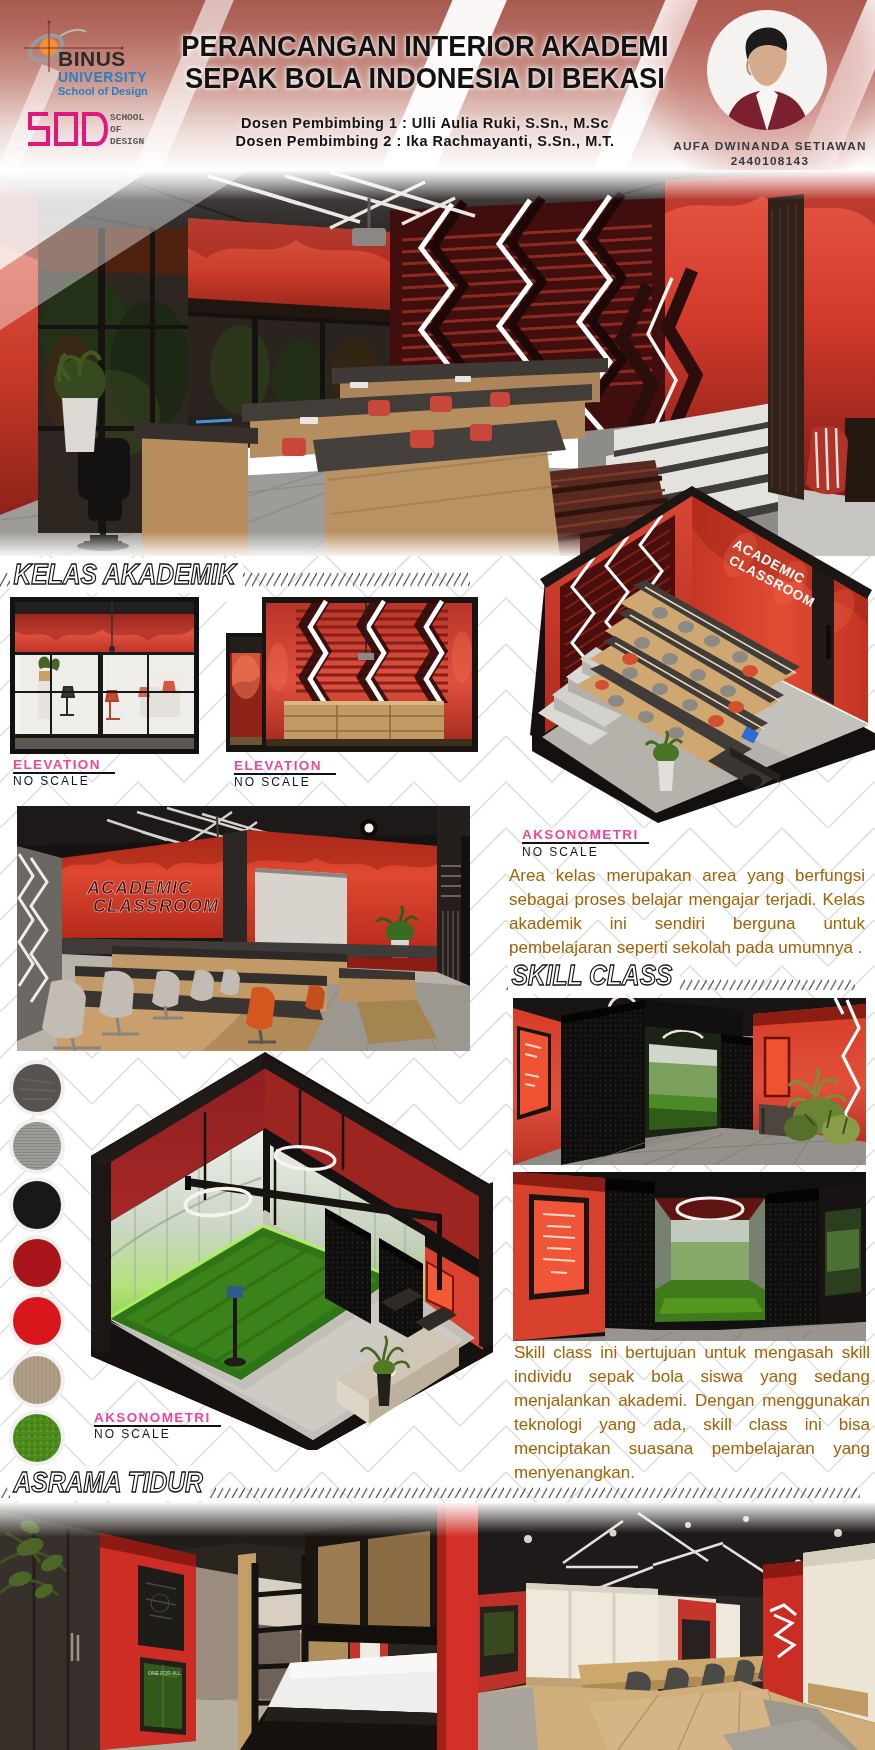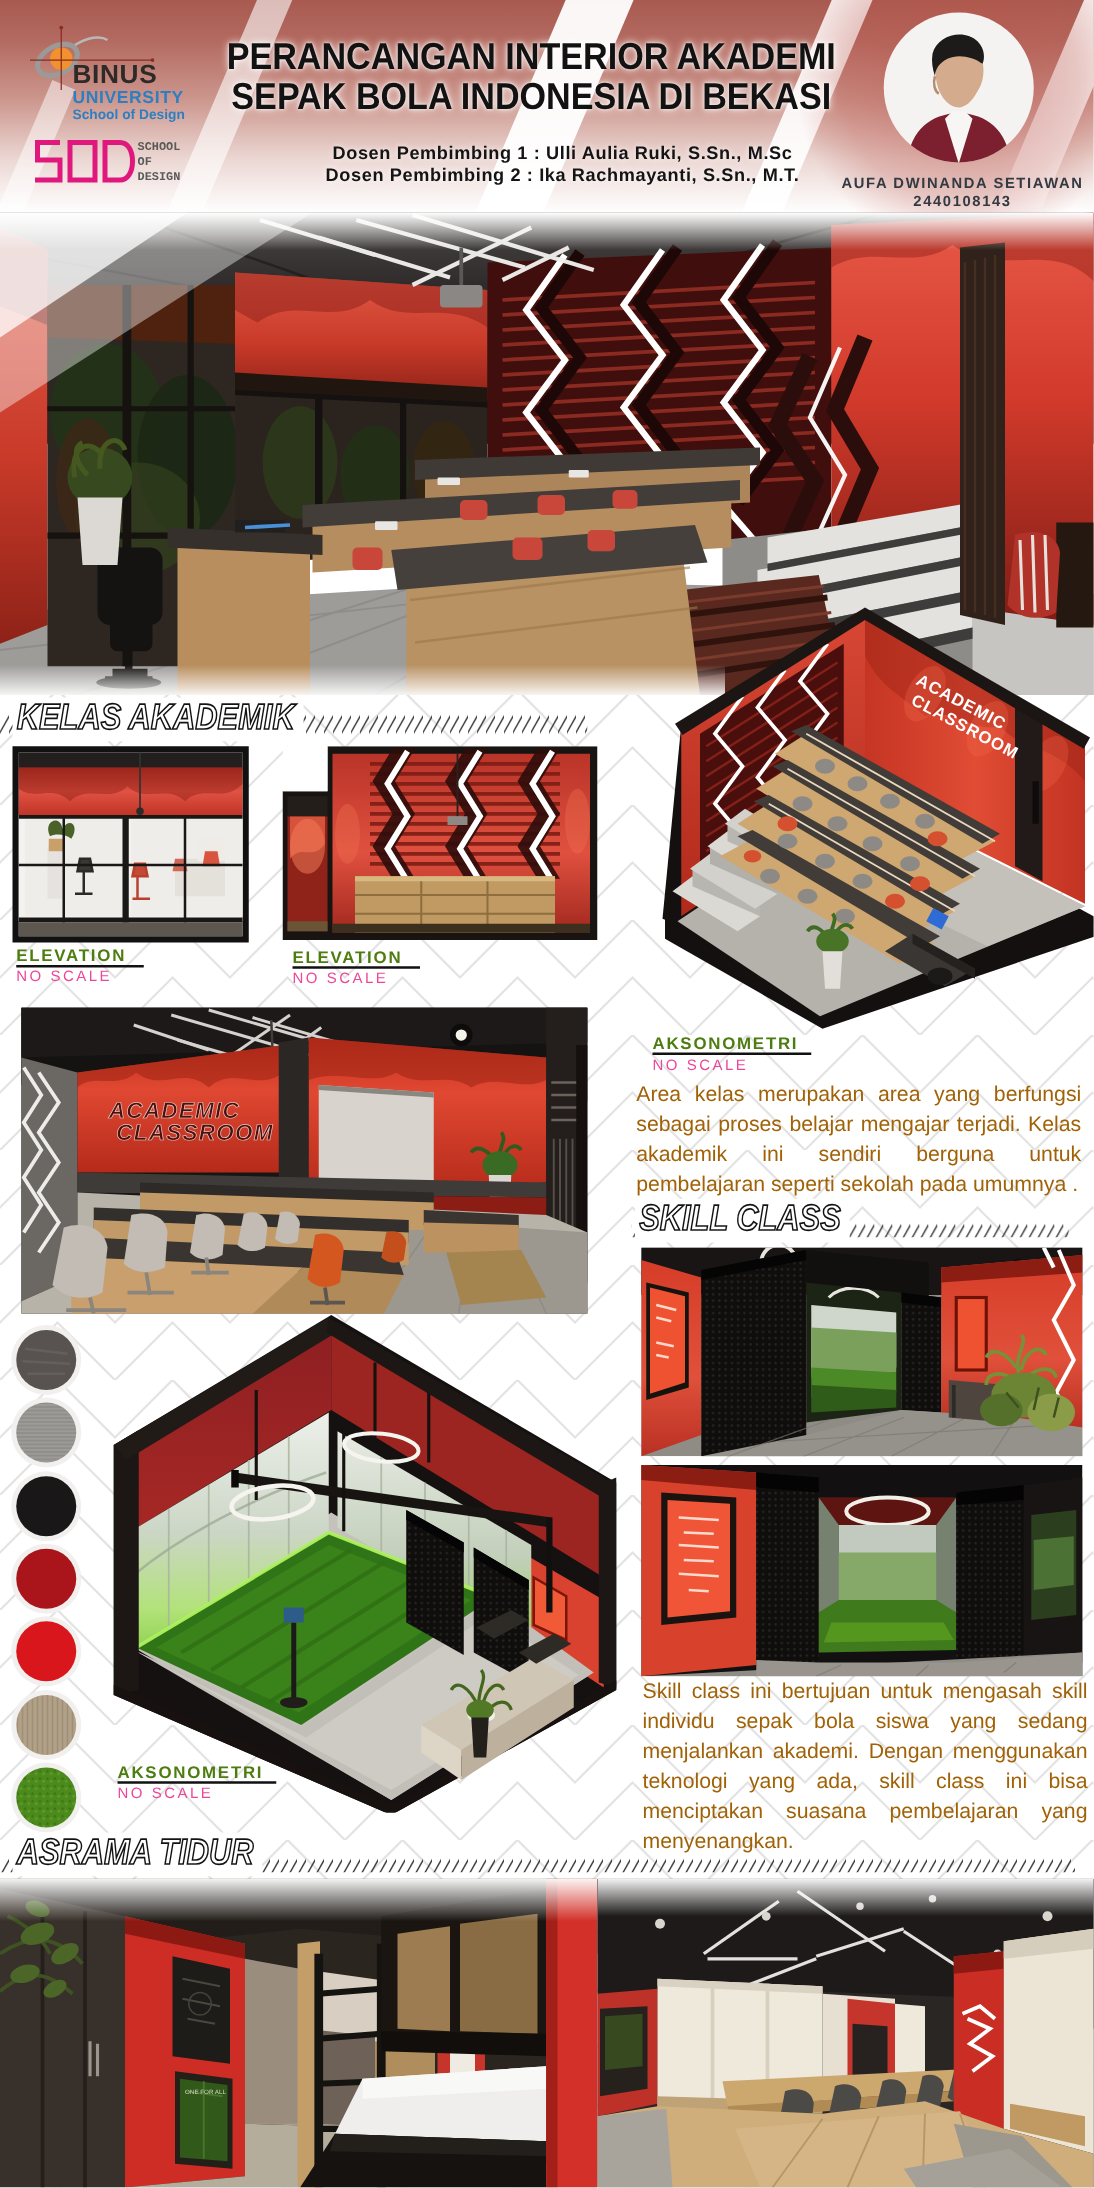--- a/index.html
+++ b/index.html
@@ -2,22 +2,22 @@
 <html><head>
 <meta charset="utf-8">
 <style>
   html,body{margin:0;padding:0;}
   body{width:875px;height:1750px;position:relative;overflow:hidden;background:#ffffff;
        font-family:"Liberation Sans", sans-serif;}
   .abs{position:absolute;}
   .sect-title{font-style:italic;font-weight:700;color:#fff;
     -webkit-text-stroke:1.35px #131313;letter-spacing:0;white-space:nowrap;
     transform:scaleX(.85);transform-origin:0 50%;}
-  .lbl{font-weight:700;color:#4d7c0f;letter-spacing:1.4px;font-size:13.5px;}
-  .lbl2{font-weight:400;color:#ec4899;letter-spacing:2px;font-size:12px;}
+  .lbl{font-weight:700;color:#ec4899;letter-spacing:1.4px;font-size:13.5px;}
+  .lbl2{font-weight:400;color:#0f172a;letter-spacing:2px;font-size:12px;}
   .para{color:#a16207;font-size:17px;line-height:1.41;text-align:justify;}
 </style>
 </head>
 <body>
 
 <svg class="abs" style="left:0;top:0;" width="875" height="1750" viewBox="0 0 875 1750">
   <defs>
     <pattern id="chev" width="92" height="92" patternUnits="userSpaceOnUse">
       <path d="M-2,94 L46,46 L94,94 M-2,48 L46,0 L94,48" fill="none" stroke="#e3e3e3" stroke-width="1.8"></path>
     </pattern>
@@ -63,21 +63,21 @@
     <text x="88" y="36" font-size="9.5">DESIGN</text>
   </g>
 </svg>
 
 <div class="abs" style="left:0px;top:30px;width:850px;text-align:center;font-weight:700;font-size:30px;
   letter-spacing:0;color:#121212;line-height:32px;transform:scaleX(.91);transform-origin:425px 50%;
   text-shadow:0 0 7px rgba(255,255,255,.95), 0 0 3px rgba(255,255,255,.9);">
   PERANCANGAN INTERIOR AKADEMI<br>SEPAK BOLA INDONESIA DI BEKASI</div>
 
 <div class="abs" style="left:0px;top:115px;width:850px;text-align:center;font-weight:700;font-size:14.5px;
-  letter-spacing:0.5px;color:#141414;line-height:17.5px;text-shadow:0 0 5px rgba(255,255,255,.9);margin-left:25px;">
+  letter-spacing:0.5px;color:#141414;line-height:17.5px;text-shadow:0 0 5px rgba(255,255,255,.9);">
   Dosen Pembimbing 1 : Ulli Aulia Ruki, S.Sn., M.Sc<br>Dosen Pembimbing 2 : Ika Rachmayanti, S.Sn., M.T.</div>
 
 <svg class="abs" style="left:706px;top:9px;" width="122" height="122" viewBox="0 0 122 122">
   <defs>
       <clipPath id="pc">
         <circle cx="61" cy="61" r="60"></circle>
       </clipPath>
     </defs>
   <circle cx="61" cy="61" r="60" fill="#f4f3f1"></circle>
   <g clip-path="url(#pc)">

